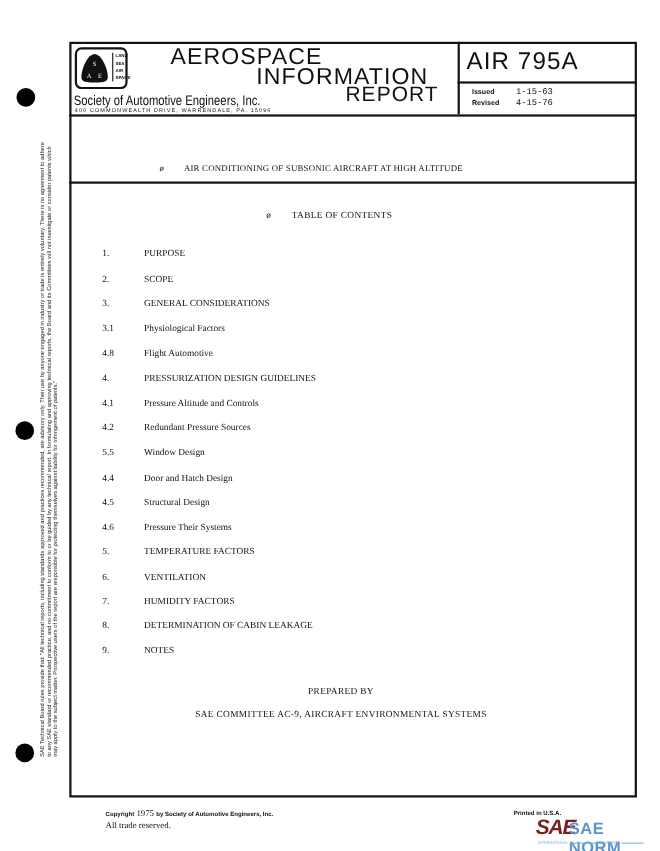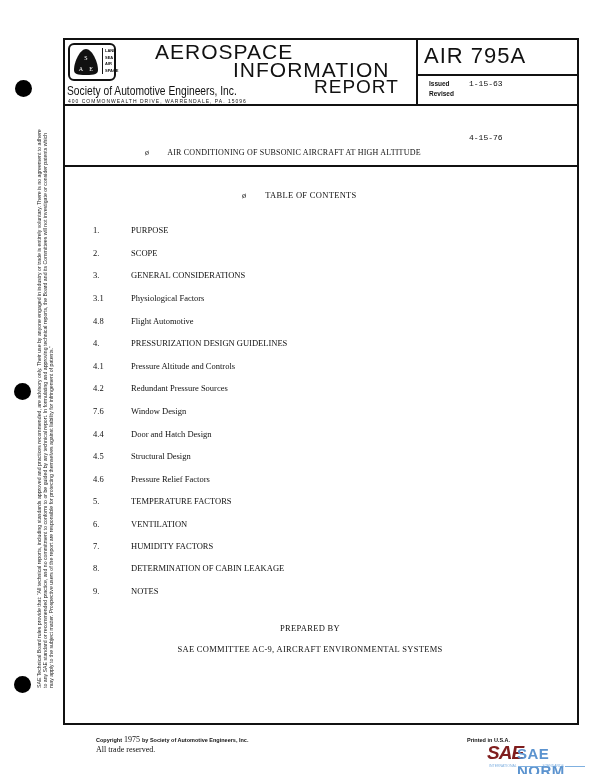--- a/index.html
+++ b/index.html
@@ -80,21 +80,21 @@
 <div class="abs h-aero">AEROSPACE</div>
 <div class="abs h-info">INFORMATION</div>
 <div class="abs h-report">REPORT</div>
 <div class="abs h-society">Society of Automotive Engineers, Inc.</div>
 <div class="abs h-address">400 COMMONWEALTH DRIVE, WARRENDALE, PA. 15096</div>
 
 <div class="abs air-num">AIR 795A</div>
 <div class="abs meta-lbl" style="left:429px; top:80px;">Issued</div>
 <div class="abs meta-val" style="left:469px; top:80px;">1-15-63</div>
 <div class="abs meta-lbl" style="left:429px; top:90px;">Revised</div>
-<div class="abs meta-val" style="left:469px; top:90px;margin-top:44px;">4-15-76</div>
+<div class="abs meta-val" style="left:469px; top:90px;">4-15-76</div>
 
 <div class="abs doc-title">
   <span>ø</span>
   <span style="display:inline-block; width:14px;"></span>
   <span>AIR CONDITIONING OF SUBSONIC AIRCRAFT AT HIGH ALTITUDE</span>
 </div>
 
 <div class="abs toc-title">
   <span>ø</span>
   <span style="display:inline-block; width:14px;"></span>
@@ -128,34 +128,34 @@
     </div>
   <div class="toc-row" style="top:136px;">
       <span class="toc-num">4.1</span>
       <span class="toc-label">Pressure Altitude and Controls</span>
     </div>
   <div class="toc-row" style="top:158px;">
       <span class="toc-num">4.2</span>
       <span class="toc-label">Redundant Pressure Sources</span>
     </div>
   <div class="toc-row" style="top:181px;">
-      <span class="toc-num">7.6</span>
+      <span class="toc-num">5.5</span>
       <span class="toc-label">Window Design</span>
     </div>
   <div class="toc-row" style="top:204px;">
       <span class="toc-num">4.4</span>
       <span class="toc-label">Door and Hatch Design</span>
     </div>
   <div class="toc-row" style="top:226px;">
       <span class="toc-num">4.5</span>
       <span class="toc-label">Structural Design</span>
     </div>
   <div class="toc-row" style="top:249px;">
       <span class="toc-num">4.6</span>
-      <span class="toc-label">Pressure Relief Factors</span>
+      <span class="toc-label">Pressure Their Systems</span>
     </div>
   <div class="toc-row" style="top:271px;">
       <span class="toc-num">5.</span>
       <span class="toc-label">TEMPERATURE FACTORS</span>
     </div>
   <div class="toc-row" style="top:294px;">
       <span class="toc-num">6.</span>
       <span class="toc-label">VENTILATION</span>
     </div>
   <div class="toc-row" style="top:316px;">

